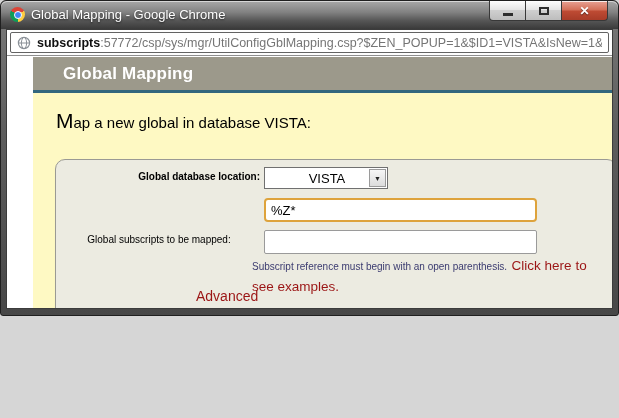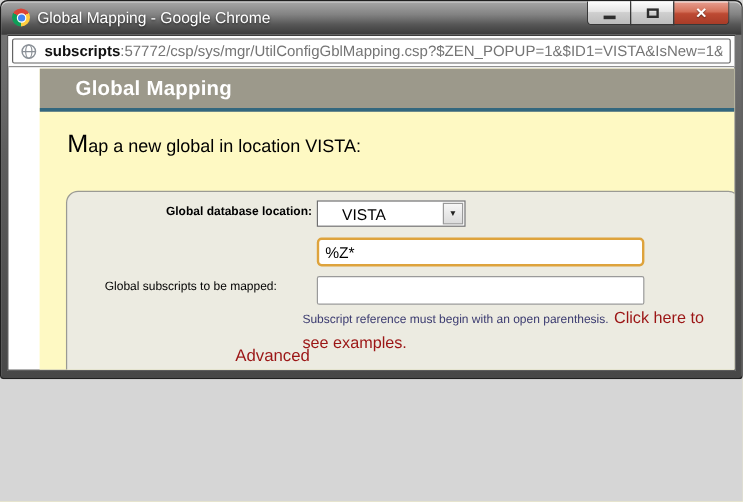--- a/index.html
+++ b/index.html
@@ -57,21 +57,21 @@
 
   .form-box{position:absolute;left:22px;top:102px;width:562px;height:195px;
     background:#ECEBE1;border:1px solid #9a9a94;border-radius:10px;
     box-shadow:1px 2px 2px rgba(0,0,0,.18);}
 
   .flabel{position:absolute;left:2px;width:202px;text-align:right;font-size:10px;color:#000;}
   .flabel.bold{font-weight:bold;}
 
   .select{position:absolute;left:208px;top:7px;width:124px;height:22px;background:#fff;
     border:1px solid #707070;display:flex;align-items:center;cursor:default;}
-  .select-value{flex:1;font-size:13px;padding-left:20px;color:#000;}
+  .select-value{flex:1;font-size:13px;padding-left:20px;color:#000;text-align:center;}
   .select-arrow{width:17px;height:18px;margin-right:1px;border:1px solid #9a9a9a;
     background:linear-gradient(180deg,#f6f6f6,#dcdcdc);display:flex;align-items:center;
     justify-content:center;font-size:7px;color:#222;}
 
   .text-input{position:absolute;left:208px;height:24px;width:273px;font-size:13px;
     font-family:"Liberation Sans",sans-serif;padding:1px 5px;background:#fff;color:#000;}
   .text-input.focused{top:38px;border:2px solid #DEA33C;border-radius:4px;}
   .text-input.plain{top:70px;border:1px solid #9a9a9a;border-radius:2px;}
 
   .hint{position:absolute;left:196px;top:95px;width:349px;line-height:19px;}
@@ -122,21 +122,21 @@
         <span class="url"><span class="host">subscripts</span><span>:57772/csp/sys/mgr/UtilConfigGblMapping.csp?$ZEN_POPUP=1&amp;$ID1=VISTA&amp;IsNew=1&amp;$ID2=&amp;zc</span></span>
       </div>
     </div>
 
     <div class="page">
 
       <div class="page-header">
         <span class="htitle">Global Mapping</span>
       </div>
 
-      <div class="intro"><span class="big">M</span><span>ap a new global in location VISTA:</span></div>
+      <div class="intro"><span class="big">M</span><span>ap a new global in database VISTA:</span></div>
 
       <div class="form-box">
 
         <div class="flabel bold" style="top:11px;">Global database location:</div>
         <div class="select">
           <span class="select-value">VISTA</span>
           <span class="select-arrow">▼</span>
         </div>
 
         <input class="text-input focused" type="text" value="%Z*" style="">

